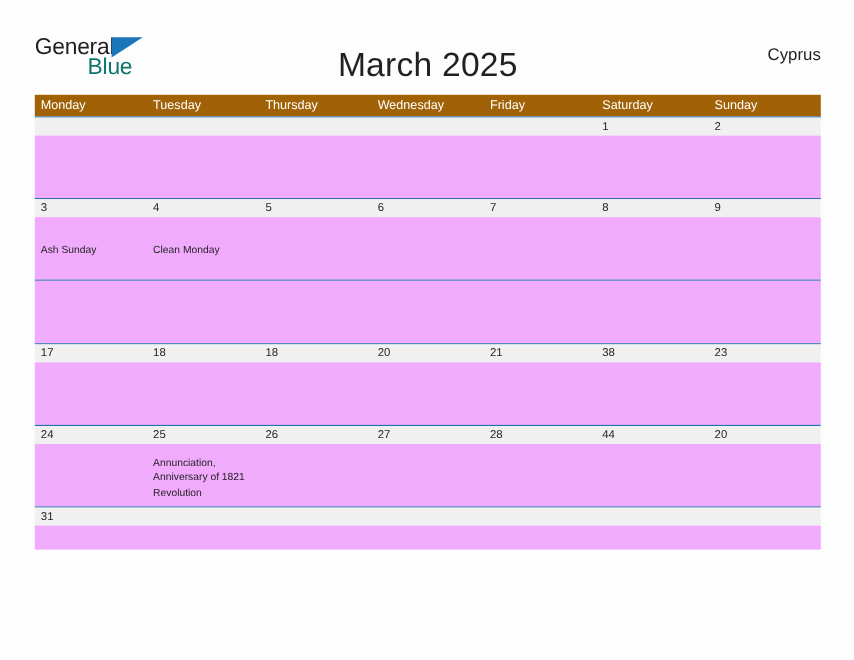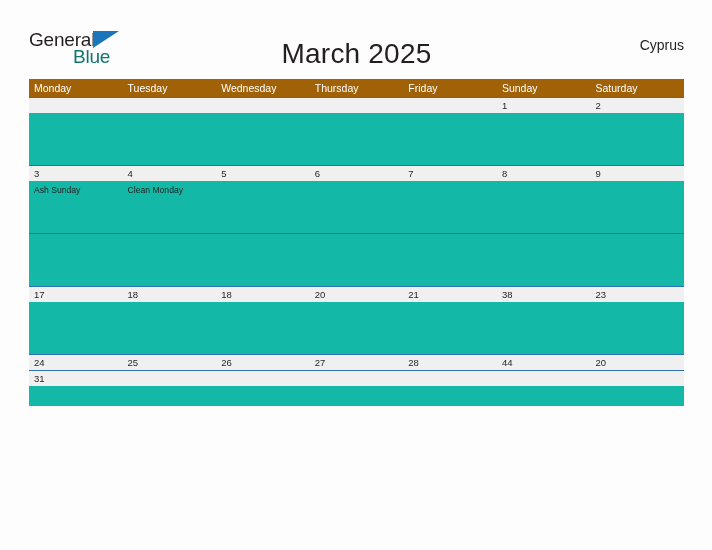--- a/index.html
+++ b/index.html
@@ -124,22 +124,23 @@
     flex: 1 1 0;
     font-size: 9.5px;
     color: #231f20;
     line-height: 15px;
     padding-left: 5px;
     box-sizing: border-box;
   }
 
   .evt-band {
     display: flex;
-    background: #14b8a6;
+    background: #f0abfc;
     min-height: 52px;
+    align-items: center;
   }
   .evt-band.short {
     min-height: 20px;
   }
   .evt-cell {
     flex: 1 1 0;
     padding: 3px 6px 0 5px;
     box-sizing: border-box;
     font-size: 8.6px;
     line-height: 1.45;
@@ -166,25 +167,25 @@
 
     <div class="country">Cyprus</div>
 
   </div>
 
   <div class="calendar">
 
     <div class="dow-row">
       <div class="dow">Monday</div>
       <div class="dow">Tuesday</div>
+      <div class="dow">Thursday</div>
       <div class="dow">Wednesday</div>
-      <div class="dow">Thursday</div>
       <div class="dow">Friday</div>
+      <div class="dow">Saturday</div>
       <div class="dow">Sunday</div>
-      <div class="dow">Saturday</div>
     </div>
 
     <div class="week">
       <div class="num-band">
         <div class="num-cell"></div>
         <div class="num-cell"></div>
         <div class="num-cell"></div>
         <div class="num-cell"></div>
         <div class="num-cell"></div>
         <div class="num-cell">1</div>
@@ -258,20 +259,29 @@
     <div class="week">
       <div class="num-band">
         <div class="num-cell">24</div>
         <div class="num-cell">25</div>
         <div class="num-cell">26</div>
         <div class="num-cell">27</div>
         <div class="num-cell">28</div>
         <div class="num-cell">44</div>
         <div class="num-cell">20</div>
       </div>
+      <div class="evt-band">
+        <div class="evt-cell"></div>
+        <div class="evt-cell">Annunciation, Anniversary of 1821 Revolution</div>
+        <div class="evt-cell"></div>
+        <div class="evt-cell"></div>
+        <div class="evt-cell"></div>
+        <div class="evt-cell"></div>
+        <div class="evt-cell"></div>
+      </div>
     </div>
 
     <div class="week">
       <div class="num-band">
         <div class="num-cell">31</div>
         <div class="num-cell"></div>
         <div class="num-cell"></div>
         <div class="num-cell"></div>
         <div class="num-cell"></div>
         <div class="num-cell"></div>

